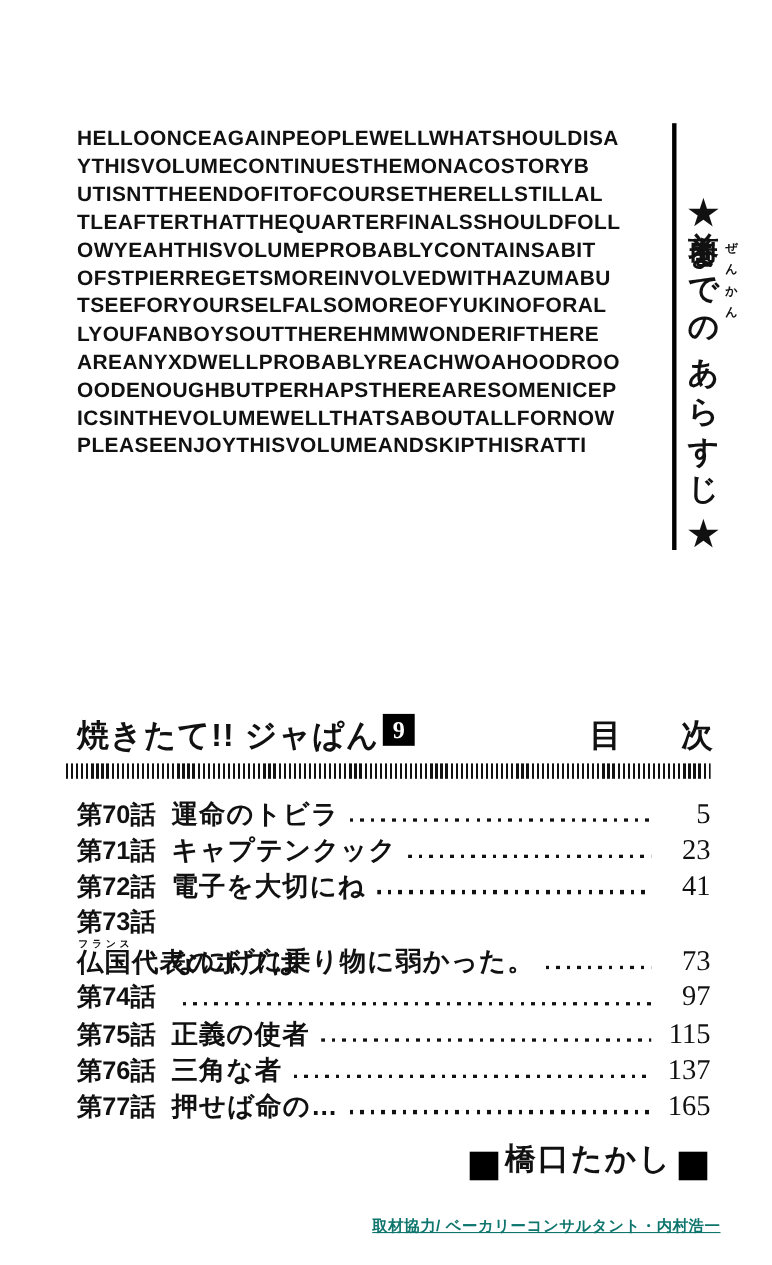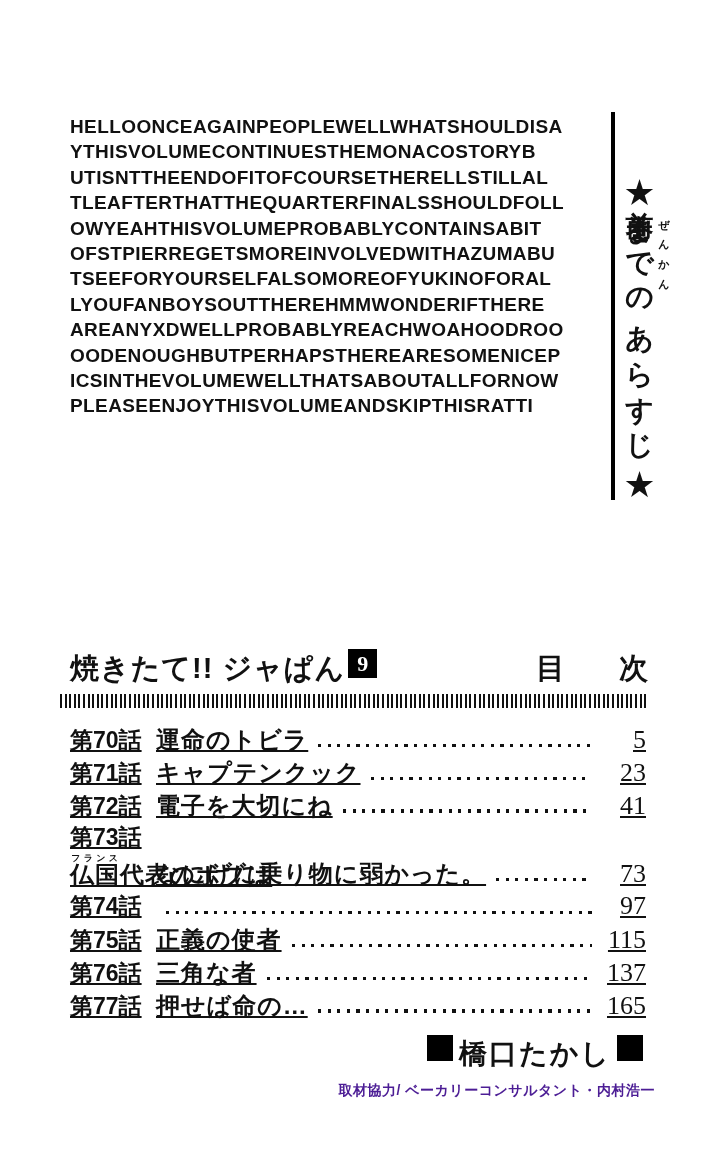--- a/index.html
+++ b/index.html
@@ -51,45 +51,45 @@
     margin-left:auto;display:flex;width:112px;justify-content:space-between;
     font-size:29px;font-weight:bold;
   }
 
   .stripe-rule{
     position:absolute;left:60px;top:694px;width:586px;height:14px;
     background:repeating-linear-gradient(90deg,#111 0 2px,#fff 2px 4.6px);
   }
 
   
-  .toc{position:absolute;left:70px;top:724px;width:576px;text-decoration:underline;}
+  .toc{position:absolute;left:70px;top:724px;width:576px;}
   .toc-row{display:flex;align-items:baseline;height:32.8px;overflow:visible;}
   .toc-row.tall{height:36px;flex-direction:column;}
   .chapter{width:86px;flex:none;font-size:23px;font-weight:bold;white-space:nowrap;}
   .ctitle{font-size:24px;font-weight:bold;letter-spacing:1px;white-space:nowrap;}
   .ctitle ruby rt{font-size:9px;font-weight:bold;letter-spacing:1px;}
   .leader{
     flex:1;align-self:center;height:3.2px;margin:10px 8px 0 10px;
     background:repeating-linear-gradient(90deg,#111 0 3.2px,transparent 3.2px 9.6px);
   }
   .pagenum{
     font-family:"Liberation Serif",serif;font-size:26px;
     min-width:46px;text-align:right;flex:none;white-space:nowrap;
   }
 
   
   .author{
     position:absolute;right:59px;top:1035px;
-    display:flex;align-items:flex-start;gap:6px;
+    display:flex;align-items:flex-end;gap:6px;
     font-size:28px;font-weight:bold;letter-spacing:2px;white-space:nowrap;
   }
   .black-square{width:26px;height:26px;background:#000;flex:none;}
   .research{
-    position:absolute;right:47px;top:1082px;
-    font-size:14px;font-weight:bold;letter-spacing:0.5px;color:#4c1d95;white-space:nowrap;
+    position:absolute;right:47px;top:1106px;
+    font-size:14px;font-weight:bold;letter-spacing:0.5px;color:#0f766e;white-space:nowrap;text-decoration:underline;
   }
 </style>
 </head>
 <body>
 
 <div class="page">
 
   <div class="intro">
     <div>HELLOONCEAGAINPEOPLEWELLWHATSHOULDISA</div>
     <div>YTHISVOLUMECONTINUESTHEMONACOSTORYB</div>

